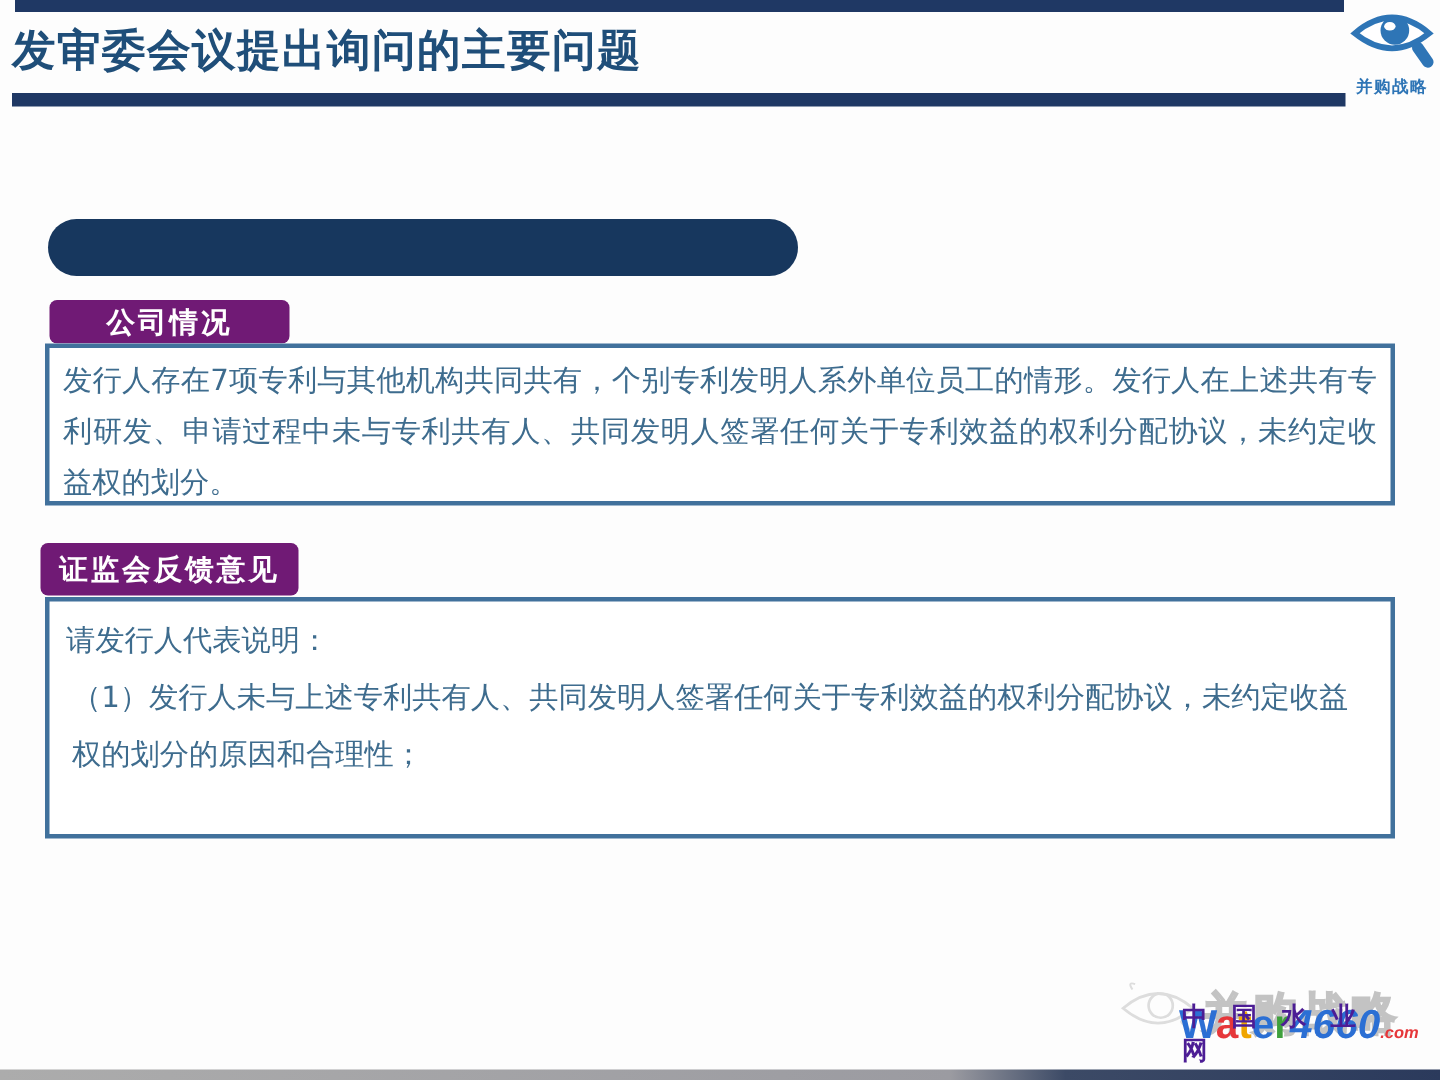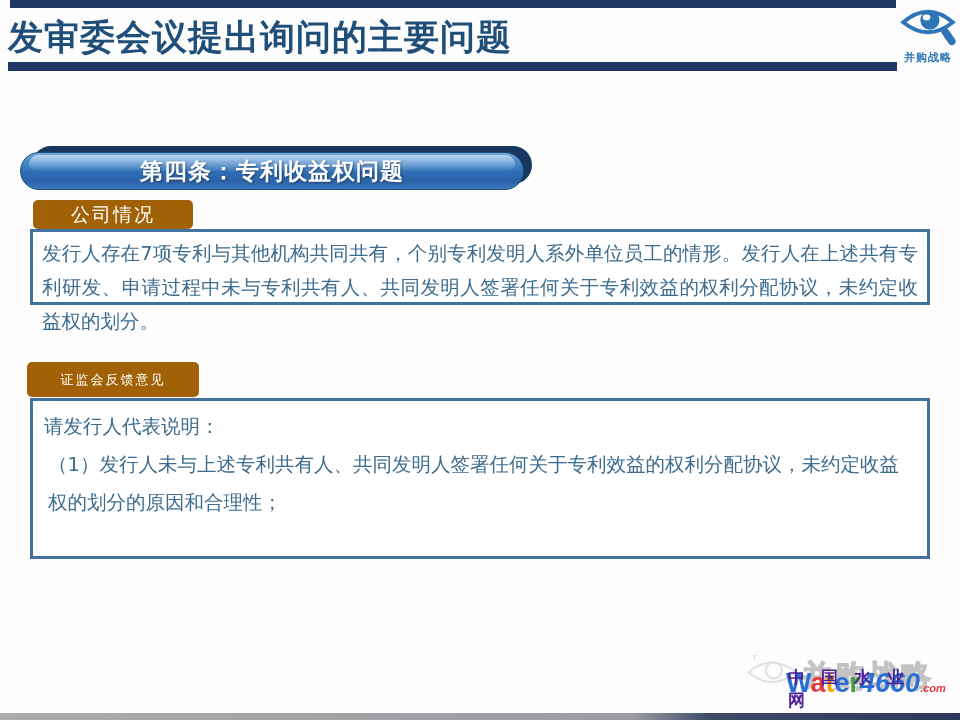--- a/index.html
+++ b/index.html
@@ -4,21 +4,21 @@
 <style>
   html,body{margin:0;padding:0;}
   body{
     width:960px;height:720px;position:relative;overflow:hidden;
     background:#fdfdfd;
     font-family:"DejaVu Sans","Liberation Sans",sans-serif;
   }
   
   .top-bar{position:absolute;left:10px;top:0;width:886px;height:8px;background:#1F3864;}
   .page-title{
-    position:absolute;left:8px;top:14px;font-size:35px;font-weight:bold;
+    position:absolute;left:8px;top:14px;font-size:29px;font-weight:bold;
     color:#1F4E79;letter-spacing:1px;white-space:nowrap;
   }
   .title-rule{position:absolute;left:8px;top:62px;width:889px;height:9px;background:#1F3864;}
   .logo{position:absolute;right:0px;top:6px;width:64px;text-align:center;}
   .logo-caption{font-size:11px;color:#2E75B6;font-weight:bold;letter-spacing:1px;margin-top:-2px;}
   
   .pill-wrap{position:absolute;left:20px;top:146px;width:514px;height:46px;}
   .pill-shadow{position:absolute;left:12px;top:0;width:500px;height:38px;border-radius:19px;background:#17375E;}
   .pill{
     position:absolute;left:0;top:6px;width:504px;height:38px;border-radius:19px;
@@ -30,33 +30,33 @@
     content:"";position:absolute;left:8px;right:8px;top:2px;height:16px;
     border-radius:14px 14px 10px 10px;
     background:linear-gradient(180deg,rgba(255,255,255,.55),rgba(255,255,255,.04));
   }
   .pill-label{
     position:relative;z-index:1;color:#fff;font-size:23px;font-weight:bold;
     text-shadow:1px 1px 2px rgba(0,0,0,.4);letter-spacing:1px;white-space:nowrap;
   }
   
   .tag{
-    position:absolute;background:#a16207;color:#fff;font-weight:normal;
+    position:absolute;background:#701a75;color:#fff;font-weight:bold;
     display:flex;align-items:center;justify-content:center;border-radius:5px;
     letter-spacing:2px;
   }
   .tag-company{left:33px;top:200px;width:160px;height:29px;font-size:19px;}
-  .tag-csrc{left:27px;top:362px;width:172px;height:35px;font-size:13px;}
+  .tag-csrc{left:27px;top:362px;width:172px;height:35px;font-size:19px;}
   
   .box{
     position:absolute;left:30px;width:900px;box-sizing:border-box;
     background:#fff;border:3px solid #41719C;color:#3E6C8E;
     font-size:19.5px;
   }
-  .box-company{top:229px;height:76px;padding:5px 9px;line-height:34px;text-align:justify;}
+  .box-company{top:229px;height:108px;padding:5px 9px;line-height:34px;text-align:justify;}
   .box-csrc{top:398px;height:161px;padding:7px 11px;line-height:38px;}
   .box-csrc p{margin:0;}
   .indent{padding-left:4px;}
   .red{color:#C00000;}
   
   .wm{position:absolute;right:4px;bottom:8px;width:210px;height:62px;}
   .wm-sketch{position:absolute;left:0px;top:2px;opacity:.55;}
   .wm-caption{
     position:absolute;left:56px;top:6px;font-size:30px;font-weight:bold;letter-spacing:3px;
     color:#ffffff;-webkit-text-stroke:1.3px #c3c3c3;white-space:nowrap;
@@ -91,23 +91,20 @@
       <circle cx="31" cy="15" r="10" fill="#2E75B6"></circle>
       <ellipse cx="27.5" cy="12" rx="4" ry="3" fill="#ffffff"></ellipse>
       <path d="M47 27 L54 37" stroke="#2E75B6" stroke-width="8" stroke-linecap="round"></path>
     </svg>
   </span>
   <div class="logo-caption">并购战略</div>
 </div>
 
 <div class="pill-wrap">
   <div class="pill-shadow"></div>
-  <div class="pill">
-    <span class="pill-label">第四条：专利收益权问题</span>
-  </div>
 </div>
 
 <div class="tag tag-company">公司情况</div>
 <div class="box box-company">
   <span>发行人存在7项专利与其他机构共同共有，个别专利发明人系外单位员工的情形。发行人在上述共有专利研发、申请过程中未与专利共有人、共同发明人签署任何关于专利效益的权利分配协议，未约定收益权的划分。</span>
 </div>
 
 <div class="tag tag-csrc">证监会反馈意见</div>
 <div class="box box-csrc">
   <p>请发行人代表说明：</p>

